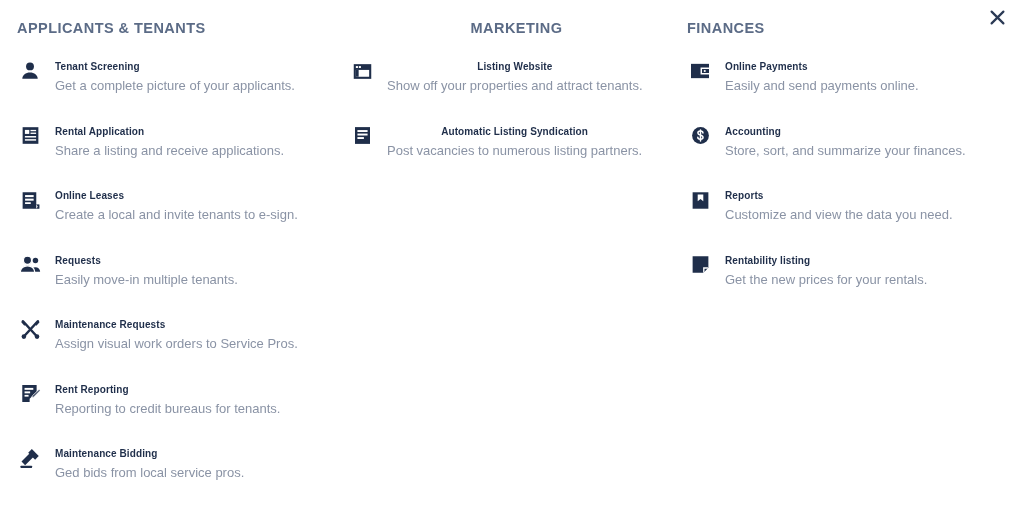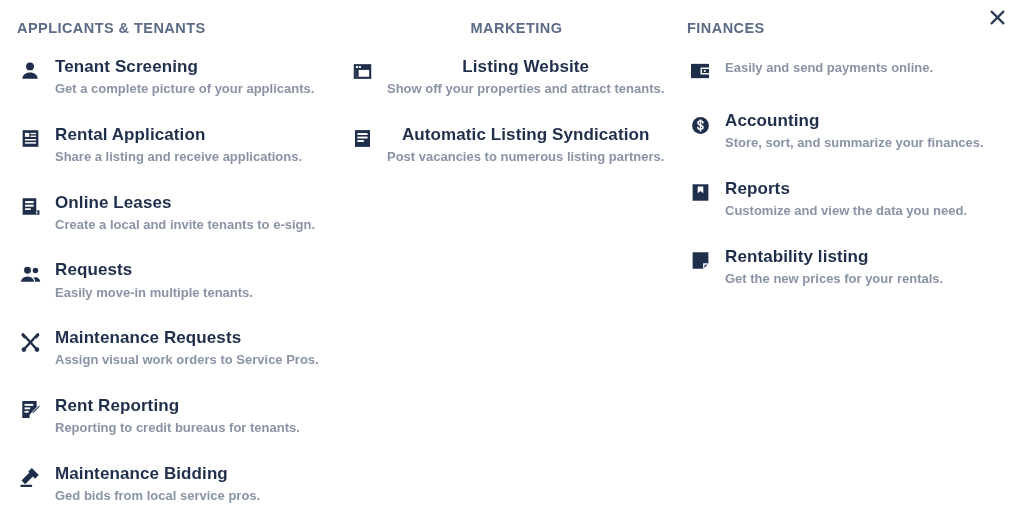--- a/index.html
+++ b/index.html
@@ -83,31 +83,31 @@
     align-items: center;
     justify-content: center;
     color: #1f2e4a;
     margin-top: 2px;
   }
   .menu-icon svg { display: block; }
 
   .menu-text { padding-top: 0px; }
 
   .menu-title {
-    font-size: 17px;
+    font-size: 10px;
     font-weight: bold;
     color: #1f2e4a;
     line-height: 1.25;
     letter-spacing: 0.1px;
     white-space: nowrap;
   }
 
   .menu-desc {
     font-size: 13px;
-    font-weight: bold;
+    font-weight: normal;
     color: #8a93a5;
     line-height: 1.35;
     margin-top: 3px;
     white-space: nowrap;
   }
 </style>
 </head>
 <body>
 
 <div id="mega-menu">
@@ -286,20 +286,21 @@
         <a class="menu-item">
           <span class="menu-icon">
             <svg width="22" height="22" viewBox="0 0 24 24" fill="currentColor" aria-hidden="true">
               <path d="M2.2 4.2h19.6v15.6H2.2z"></path>
               <path d="M12.6 8.2h9.2v7.6h-9.2z" fill="#ffffff"></path>
               <path d="M14.2 9.8h7.6v4.4h-7.6z" fill="currentColor"></path>
               <circle cx="17.2" cy="12" r="1.15" fill="#ffffff"></circle>
             </svg>
           </span>
           <span class="menu-text">
+            <span class="menu-title">Online Payments</span>
             <span class="menu-desc" style="display:block">Easily and send payments online.</span>
           </span>
         </a>
 
         <a class="menu-item">
           <span class="menu-icon">
             <svg width="21" height="21" viewBox="0 0 24 24" fill="currentColor" aria-hidden="true">
               <circle cx="12" cy="12" r="9.6"></circle>
               <path d="M12 5.6v12.8" stroke="#ffffff" stroke-width="1.7" stroke-linecap="round"></path>
               <path d="M14.8 9.1c0-1.3-1.3-2.2-2.9-2.2s-2.9.9-2.9 2.3c0 1.5 1.4 2 2.9 2.4 1.6.4 3 .9 3 2.5 0 1.4-1.4 2.3-3 2.3s-3-.9-3-2.3" stroke="#ffffff" stroke-width="1.7" fill="none" stroke-linecap="round"></path>

